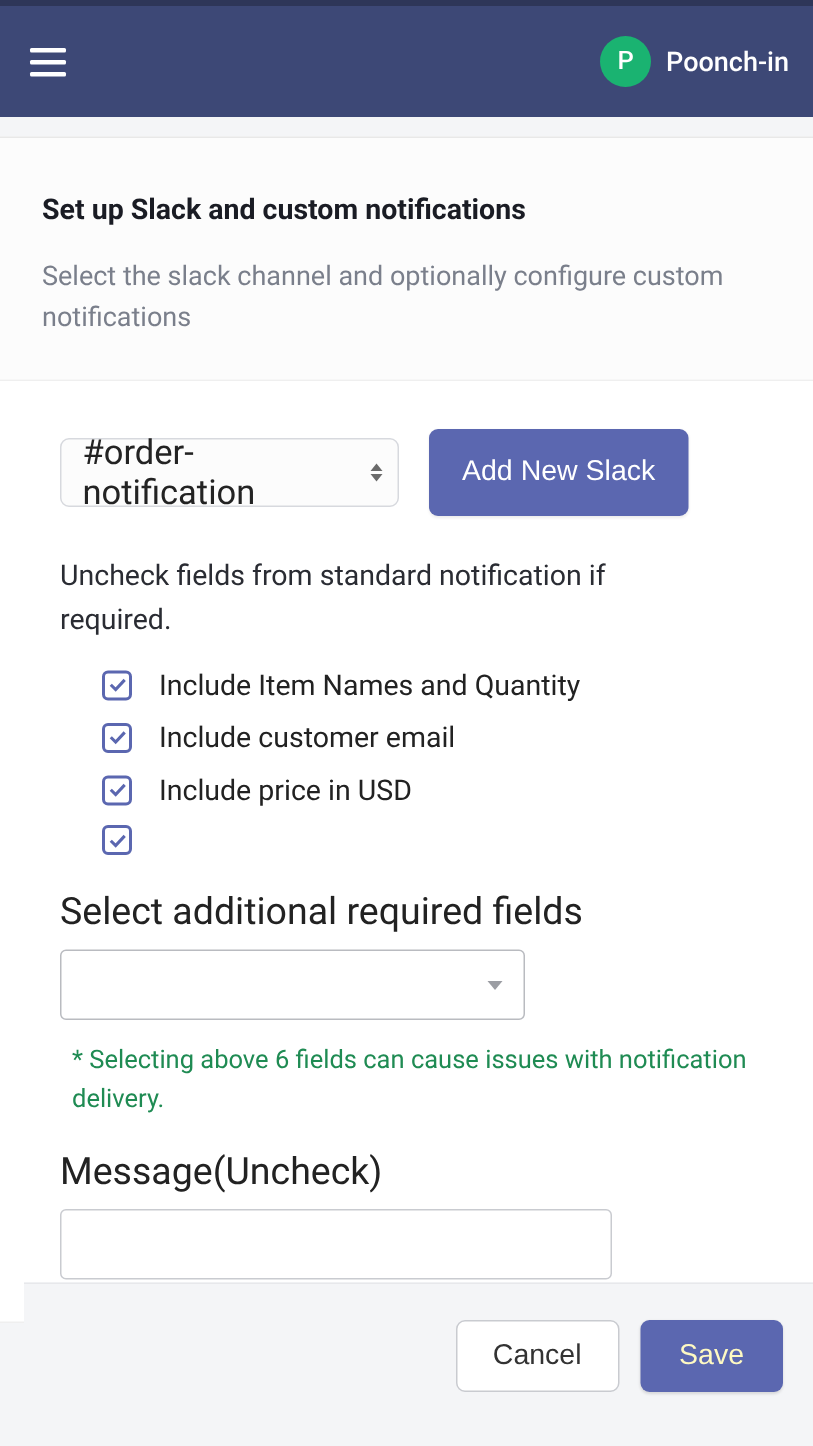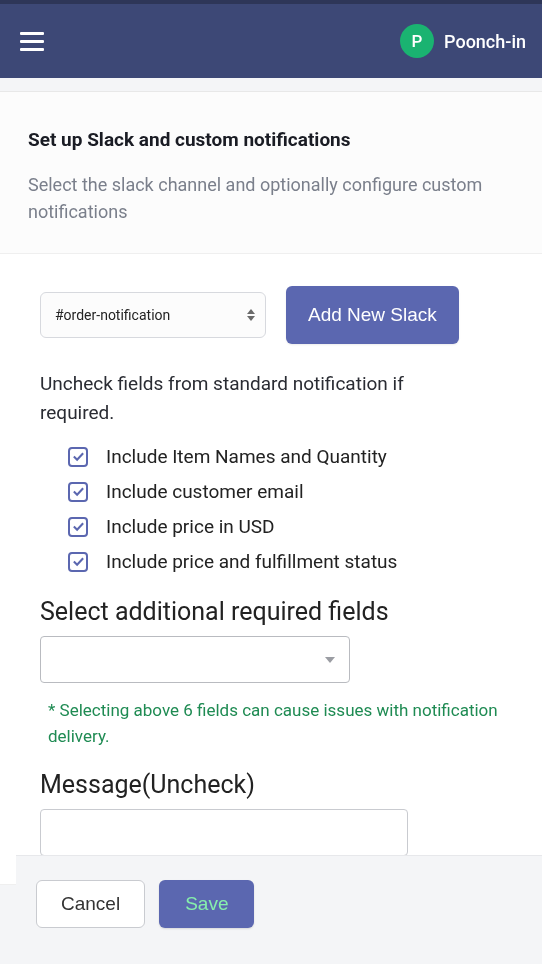--- a/index.html
+++ b/index.html
@@ -89,21 +89,21 @@
     .select-channel {
       position: relative;
       border: 1px solid #d7d9de;
       border-radius: 6px;
       background: #fcfcfc;
       height: 46px;
       width: 226px;
       display: flex;
       align-items: center;
       padding: 0 36px 0 14px;
-      font-size: 14px;
+      font-size: 23px;
       color: #232323;
       cursor: pointer;
     }
     .stepper {
       position: absolute;
       right: 10px;
       top: 50%;
       transform: translateY(-50%);
       display: flex;
       flex-direction: column;
@@ -205,35 +205,36 @@
     }
     .footer {
       position: absolute;
       bottom: 0;
       left: 16px;
       right: 0;
       background: #f4f5f7;
       border-top: 1px solid #e7e8eb;
       padding: 24px 20px 36px 20px;
       display: flex;
+      justify-content: flex-end;
       gap: 14px;
     }
     .btn-cancel {
       background: #fff;
       color: #333;
       border: 1px solid #c9cbd0;
       border-radius: 6px;
       height: 48px;
       padding: 0 24px;
       font-size: 19px;
       cursor: pointer;
     }
     .btn-save {
       background: #5b67b0;
-      color: #86efac;
+      color: #fef9c3;
       border: none;
       border-radius: 6px;
       height: 48px;
       padding: 0 26px;
       font-size: 19px;
       cursor: pointer;
       box-shadow: 0 1px 2px rgba(0,0,0,0.12);
     }
   </style>
 </head>
@@ -295,21 +296,20 @@
             </svg>
         </div>
         <span class="check-label">Include price in USD</span>
       </div>
       <div class="check-item">
         <div class="checkbox">
           <svg viewBox="0 0 14 14">
               <polyline points="2,7 5.5,10.5 12,3.5" fill="none" stroke="#5b67b0" stroke-width="2.2"></polyline>
             </svg>
         </div>
-        <span class="check-label">Include price and fulfillment status</span>
       </div>
     </div>
 
     <p class="field-label">Select additional required fields</p>
     <div class="select-box">
       <div class="caret"></div>
     </div>
     <p class="hint">* Selecting above 6 fields can cause issues with notification delivery.</p>
 
     <p class="field-label">Message(Uncheck)</p>

